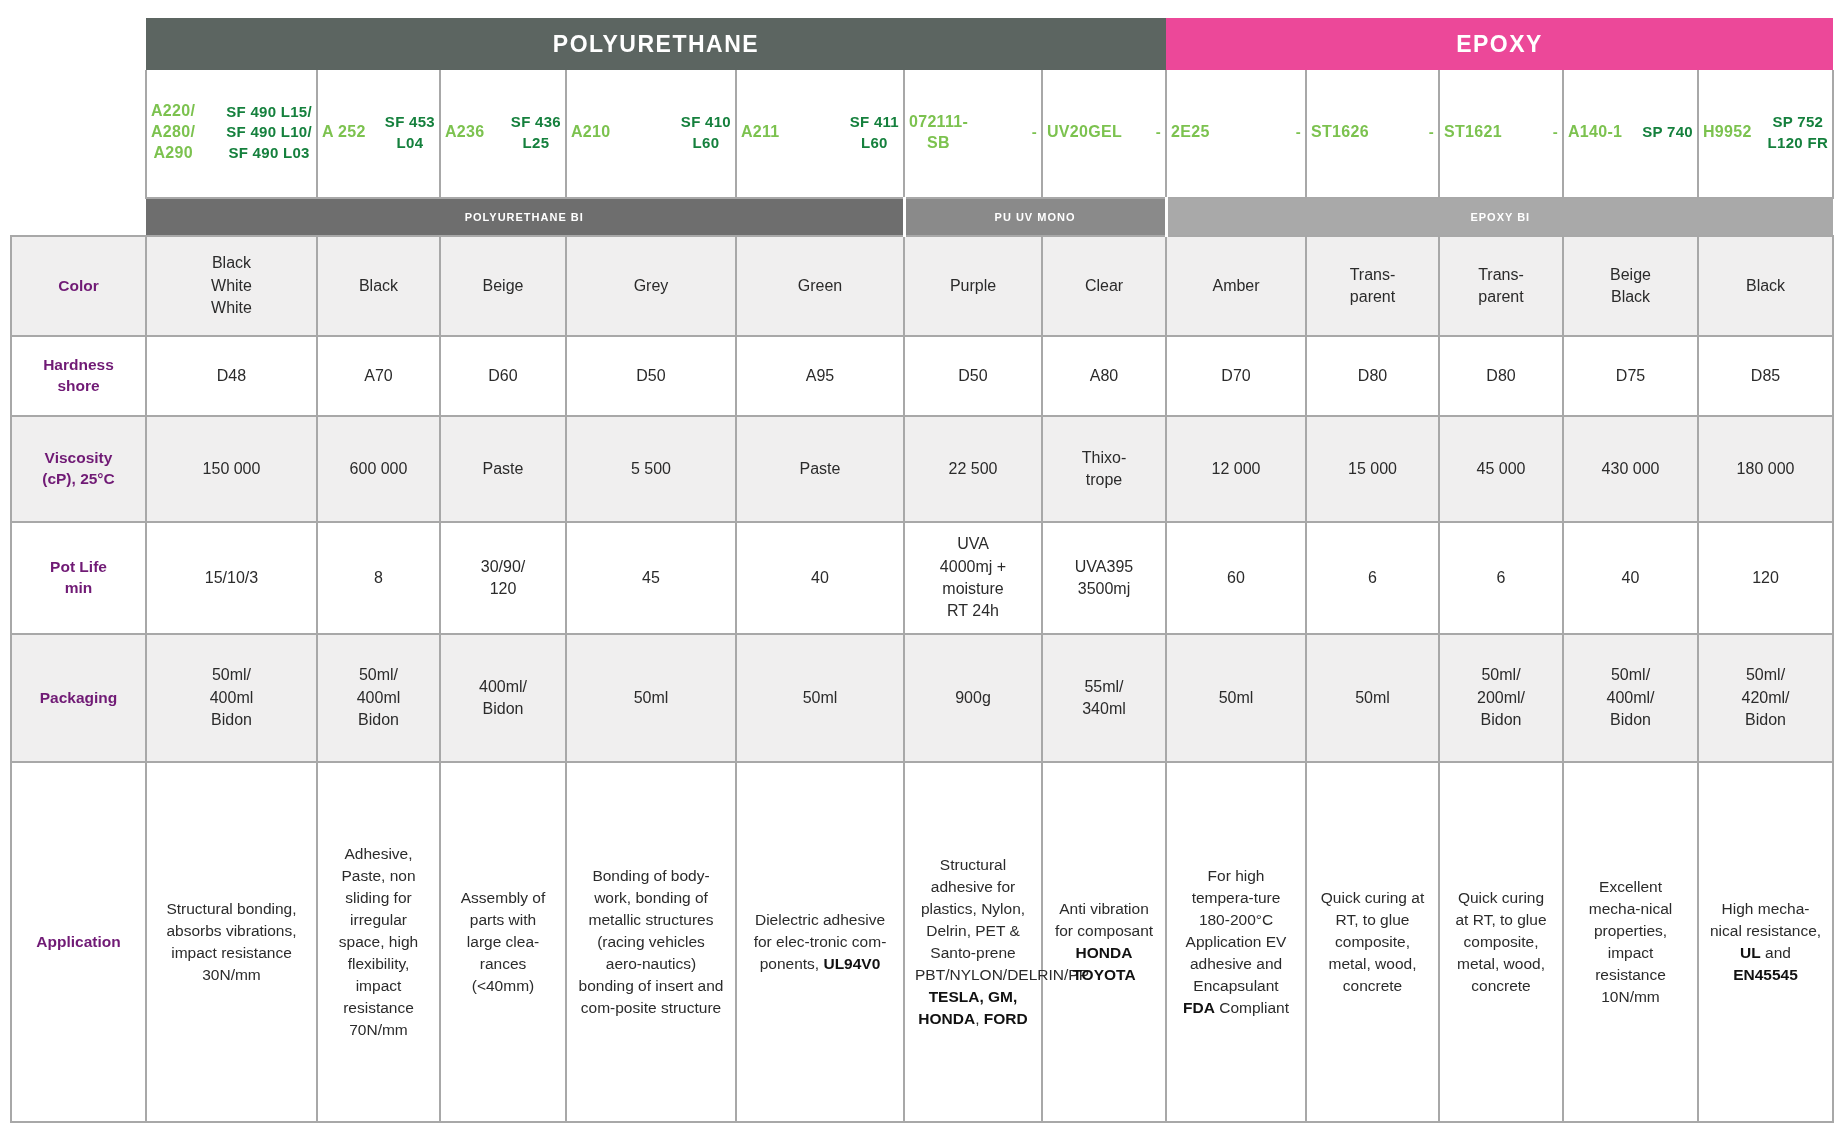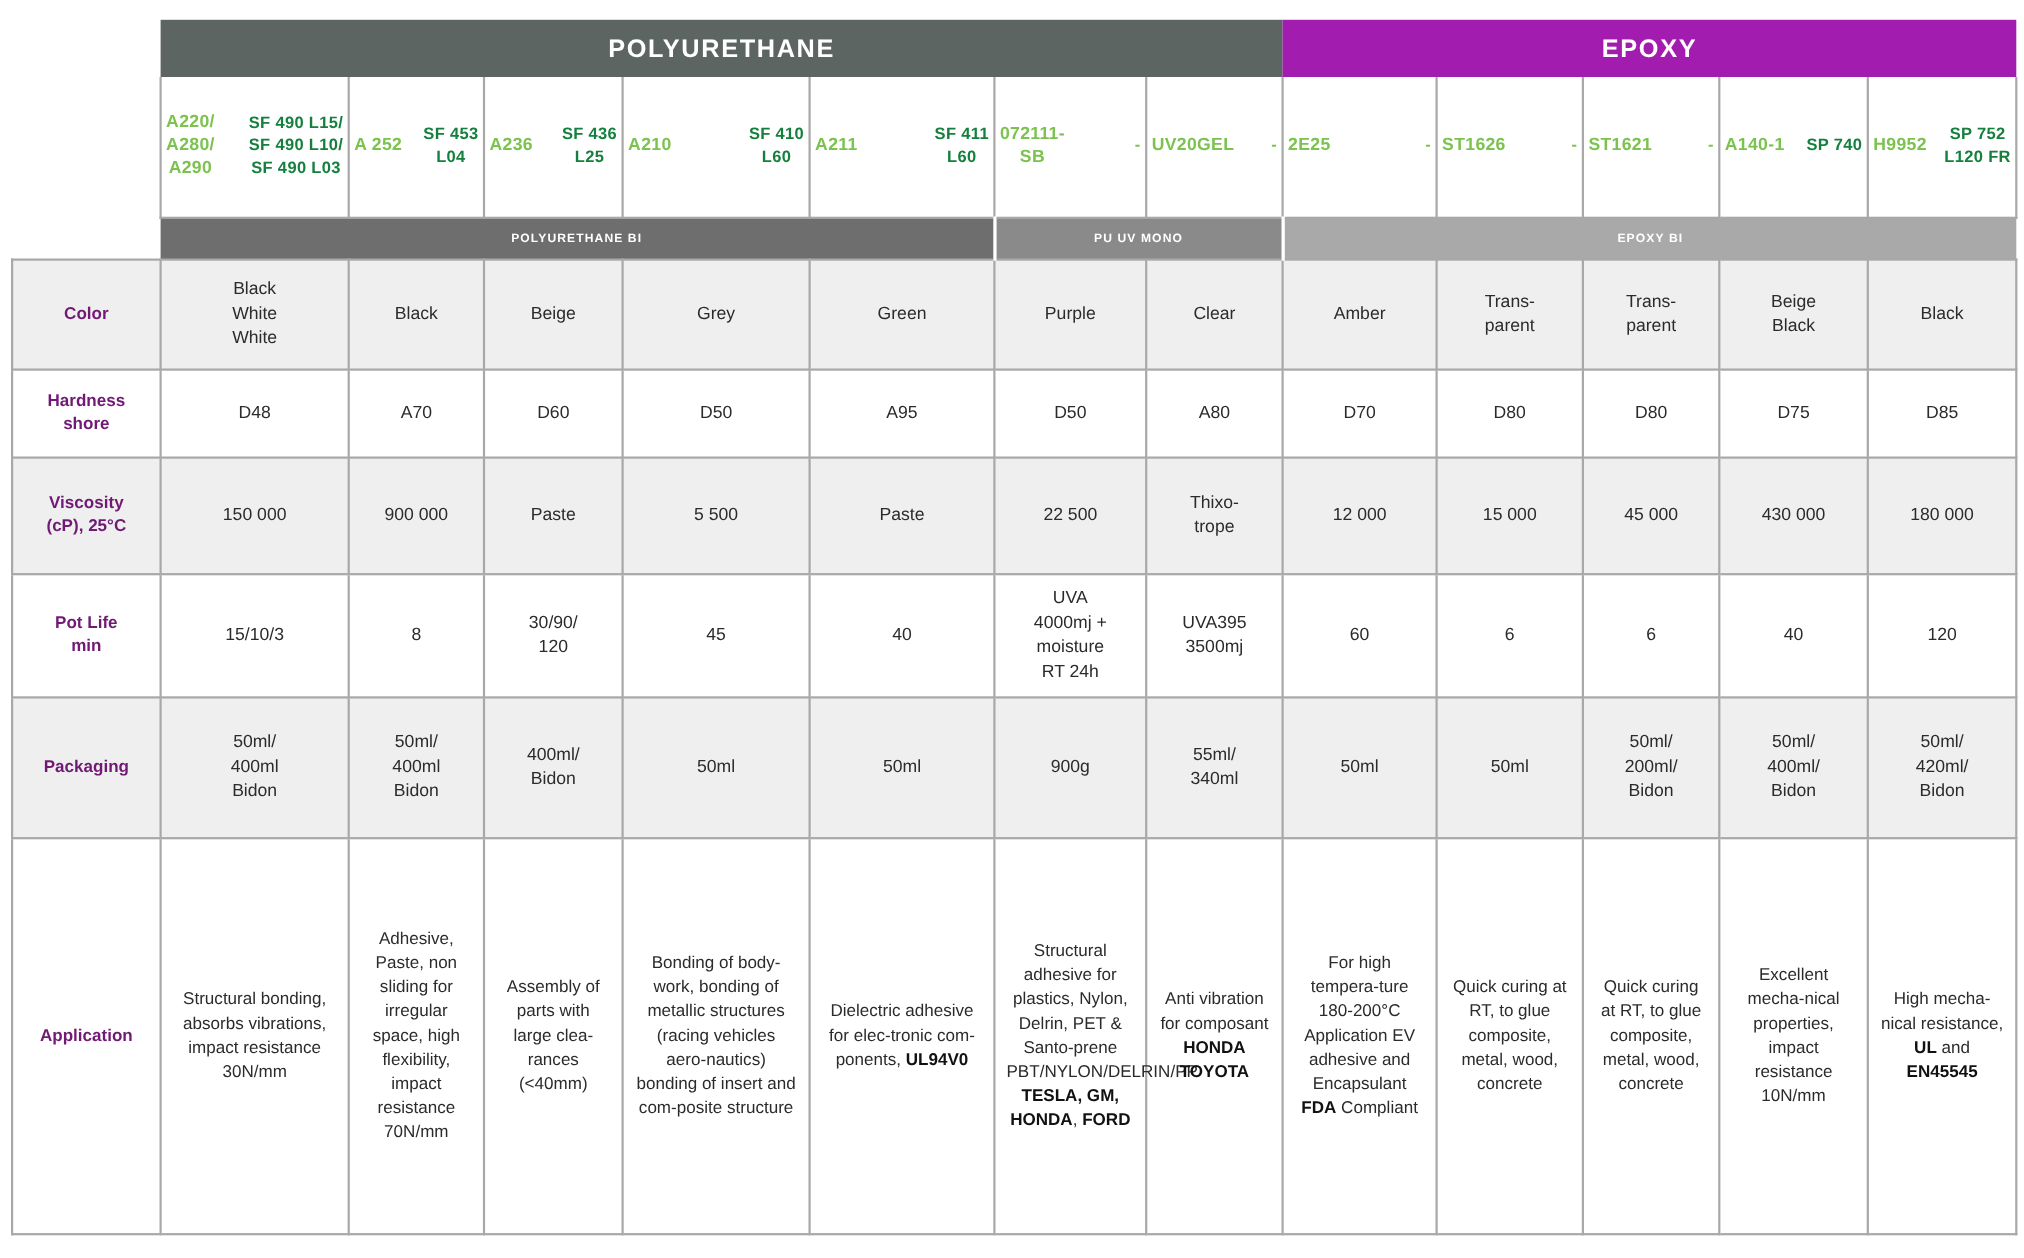--- a/index.html
+++ b/index.html
@@ -6,21 +6,21 @@
   html,body { margin:0; padding:0; background:#ffffff; }
   body { width:1840px; height:1144px; font-family:"Liberation Sans","DejaVu Sans",sans-serif; color:#222; }
   .page { padding:18px 8px 14px 10px; }
   table { border-collapse:collapse; table-layout:fixed; width:1822px; }
   td, th { border:2px solid #a8a8a8; text-align:center; vertical-align:middle; padding:4px 8px; font-weight:normal; }
   .blank { border:none; background:#fff; }
 
   
   .band { border:none; color:#fff; font-weight:bold; font-size:23px; letter-spacing:1.5px; height:52px; padding:0; }
   .band-pu { background:#5c6561; }
-  .band-ep { background:#a21caf; }
+  .band-ep { background:#ec4899; }
 
   
   .code-cell { height:128px; vertical-align:top; padding:12px 4px 14px; background:#fff; border-top:none; }
   .codewrap { display:flex; flex-direction:row; justify-content:space-between; align-items:center; min-height:100px; height:100%; }
   .code { color:#7cc24f; font-weight:bold; font-size:16px; line-height:1.3; white-space:pre-line; letter-spacing:.3px; }
   .sf { color:#15803d; font-weight:bold; font-size:15px; line-height:1.35; white-space:pre-line; letter-spacing:.3px; }
   .sf.dash { color:#7cc24f; }
 
   
   .sub { border:none; color:#fff; font-weight:bold; font-size:11px; letter-spacing:1px; height:38px; padding:0;margin-top:46px; }
@@ -194,21 +194,21 @@
           <td class="val">D70</td>
           <td class="val">D80</td>
           <td class="val">D80</td>
           <td class="val">D75</td>
           <td class="val">D85</td>
         </tr>
         <tr class="stripe r-2">
           <th class="rowlabel">Viscosity
 (cP), 25°C</th>
           <td class="val">150 000</td>
-          <td class="val">900 000</td>
+          <td class="val">600 000</td>
           <td class="val">Paste</td>
           <td class="val">5 500</td>
           <td class="val">Paste</td>
           <td class="val">22 500</td>
           <td class="val">Thixo-
 trope</td>
           <td class="val">12 000</td>
           <td class="val">15 000</td>
           <td class="val">45 000</td>
           <td class="val">430 000</td>

